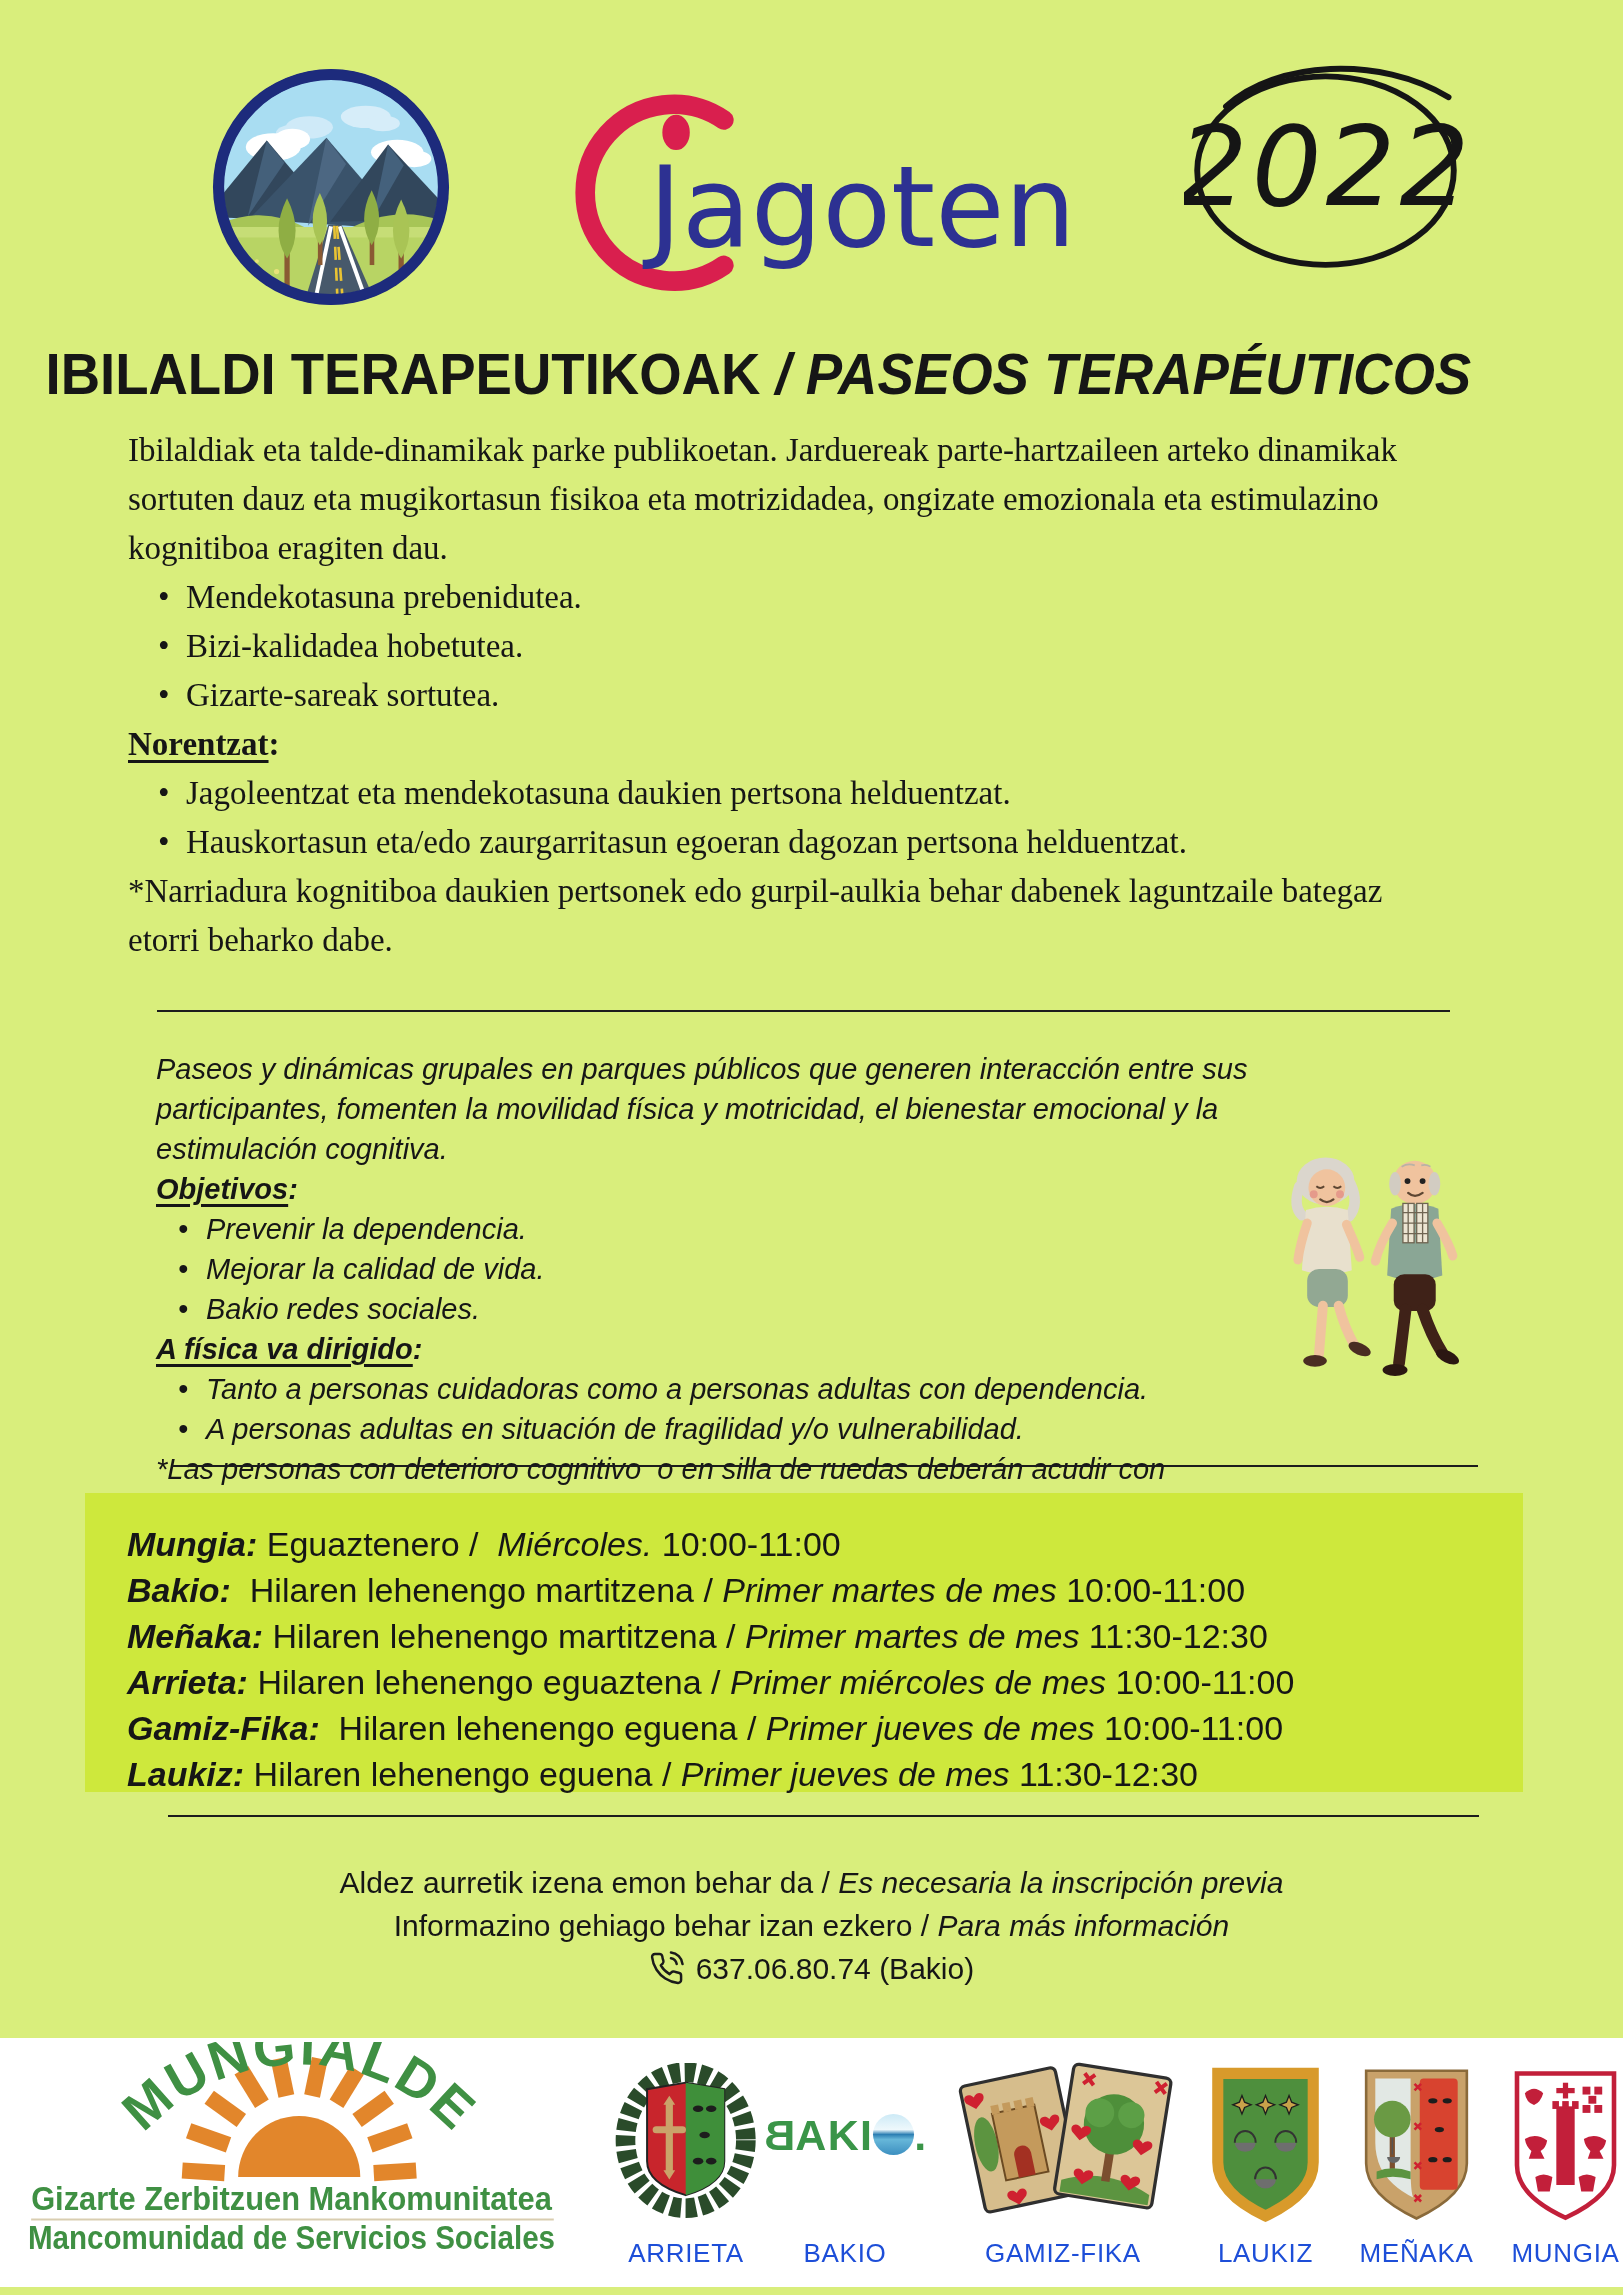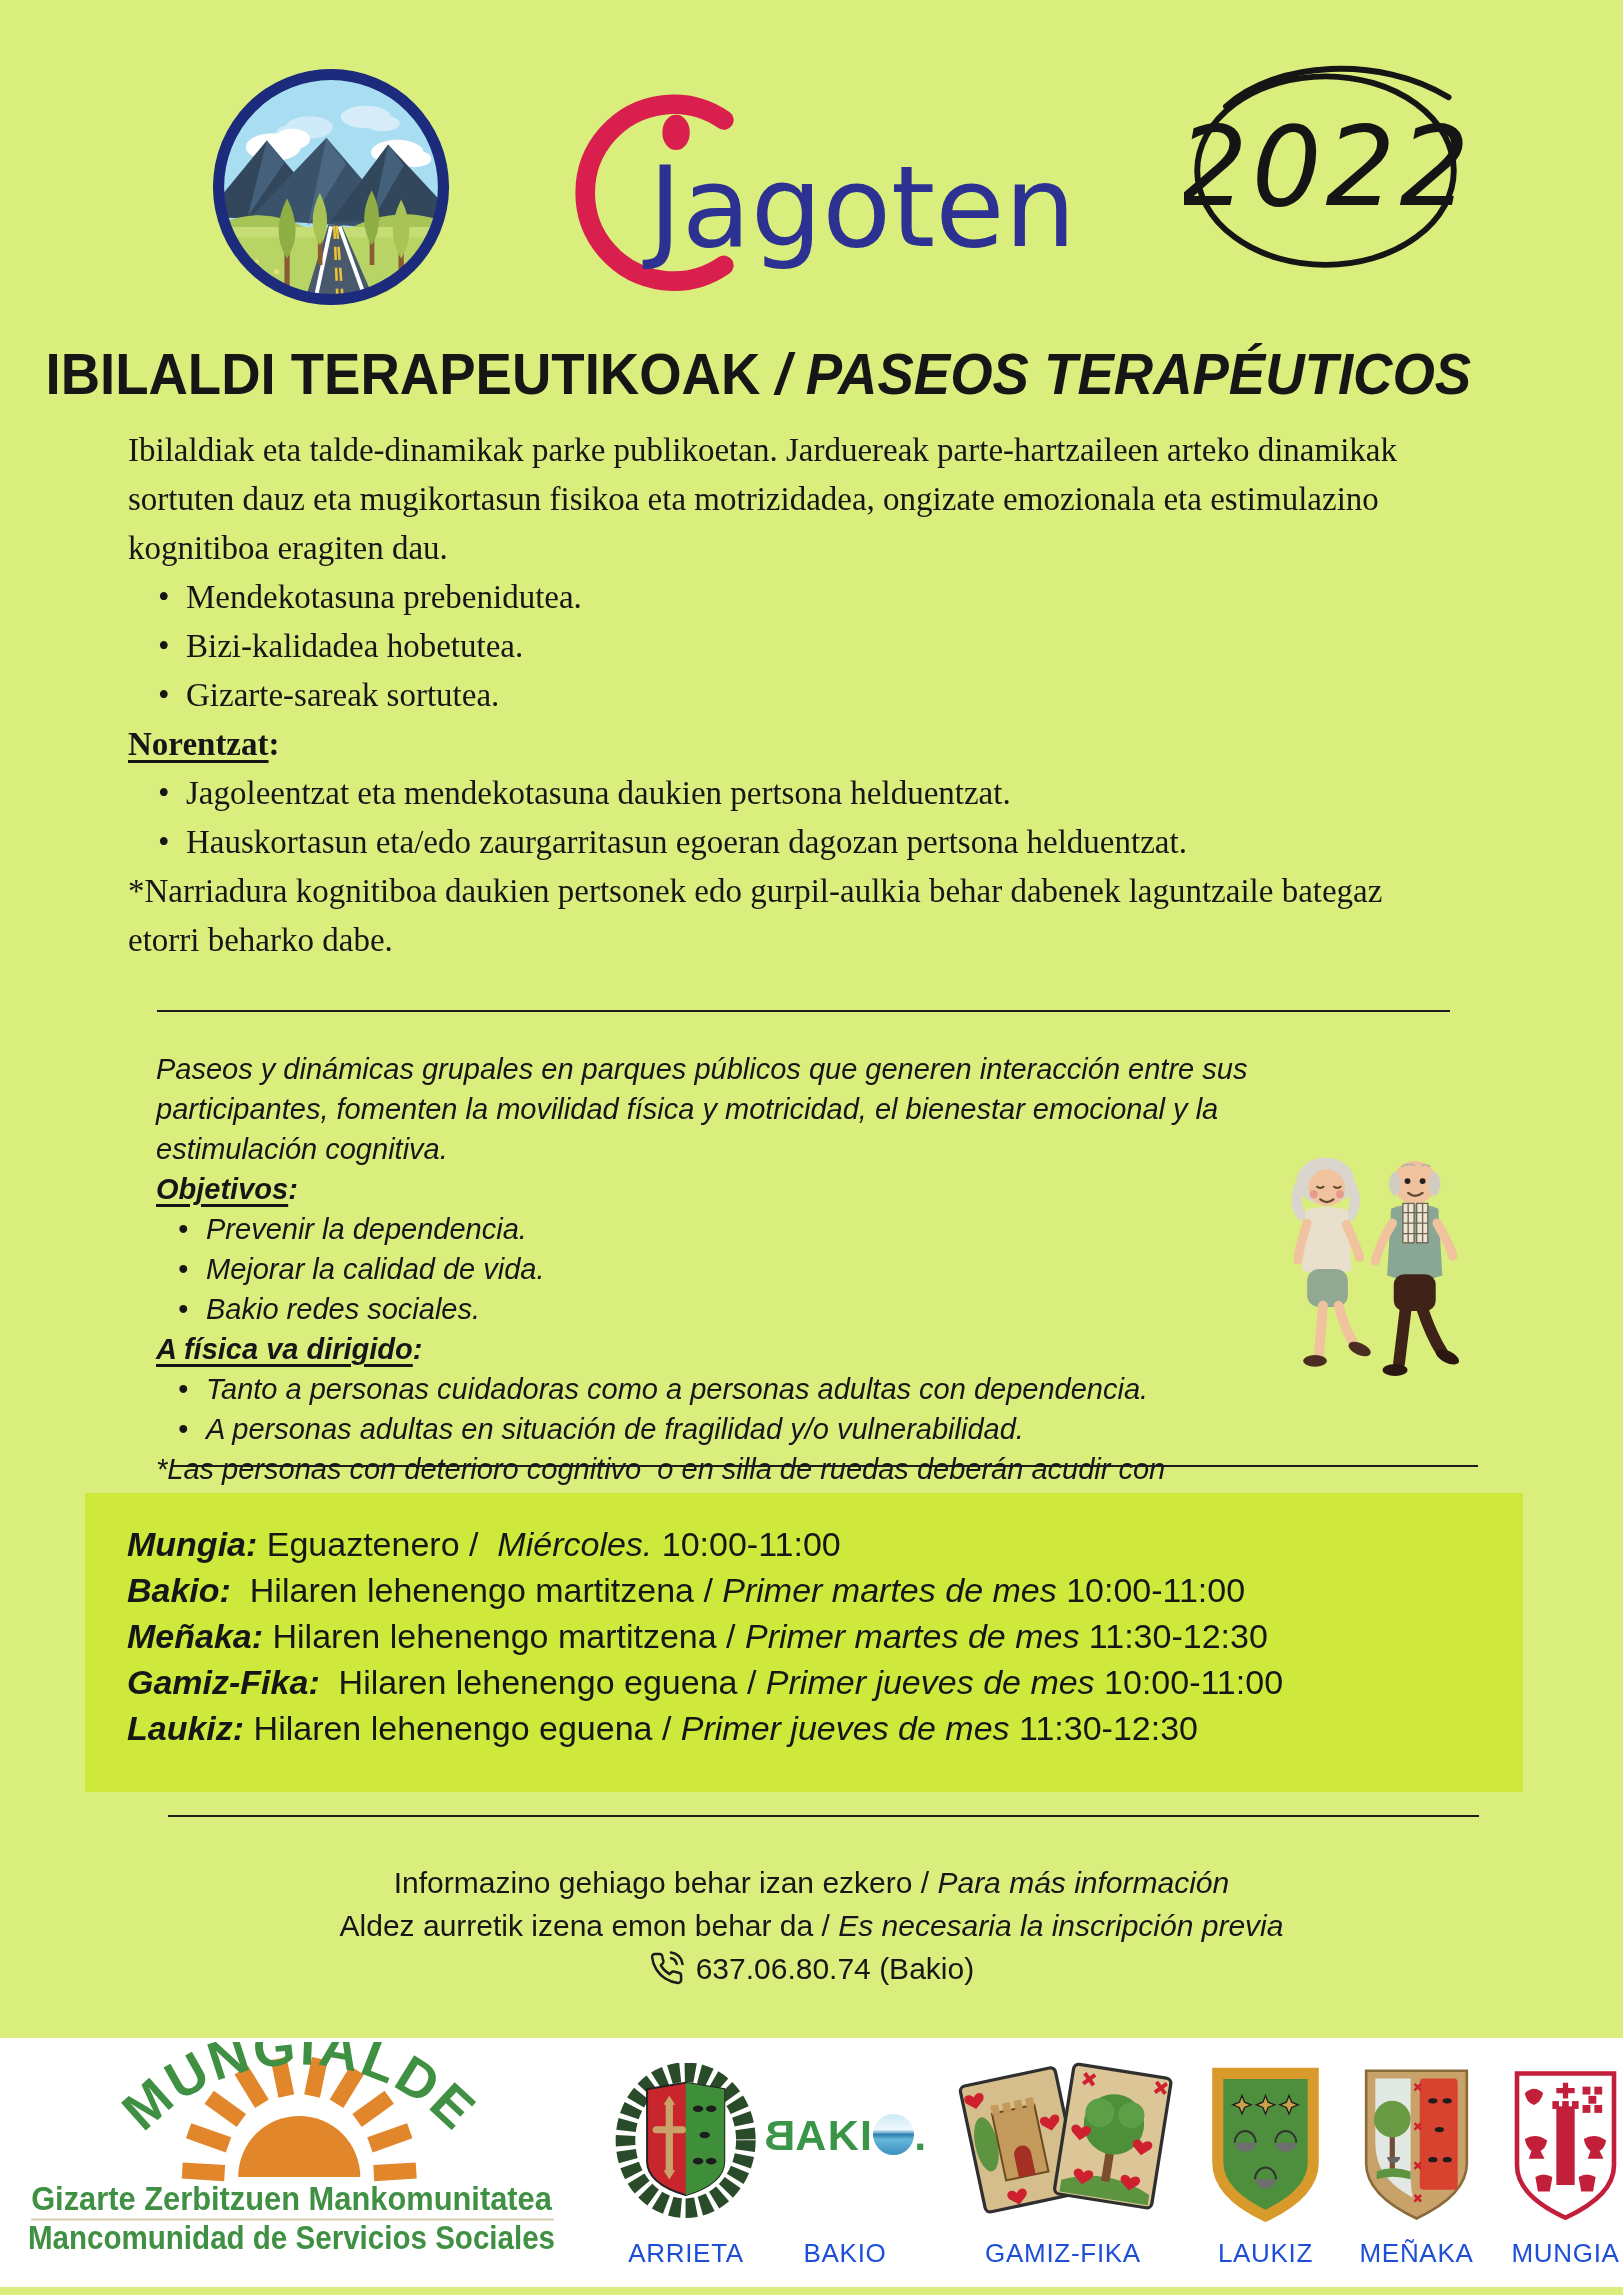--- a/index.html
+++ b/index.html
@@ -239,29 +239,30 @@
       <ellipse cx="266" cy="320" rx="19" ry="9" fill="#2b1712" transform="rotate(26 266 320)"></ellipse>
     </g>
   </svg>
 
   <div class="abs divider d2"></div>
 
   <div class="abs panel">
     <div class="srow"><span class="town">Mungia:</span><span> Eguaztenero /  </span><span class="it">Miércoles.</span><span> 10:00-11:00</span></div>
     <div class="srow"><span class="town">Bakio:</span><span>  Hilaren lehenengo martitzena / </span><span class="it">Primer martes de mes</span><span> 10:00-11:00</span></div>
     <div class="srow"><span class="town">Meñaka:</span><span> Hilaren lehenengo martitzena / </span><span class="it">Primer martes de mes</span><span> 11:30-12:30</span></div>
+    <div class="srow"><span class="town">Arrieta:</span><span> Hilaren lehenengo eguaztena / </span><span class="it">Primer miércoles de mes</span><span> 10:00-11:00</span></div>
     <div class="srow"><span class="town">Gamiz-Fika:</span><span>  Hilaren lehenengo eguena / </span><span class="it">Primer jueves de mes</span><span> 10:00-11:00</span></div>
     <div class="srow"><span class="town">Laukiz:</span><span> Hilaren lehenengo eguena / </span><span class="it">Primer jueves de mes</span><span> 11:30-12:30</span></div>
   </div>
 
   <div class="abs divider d3"></div>
 
   <div class="abs contact">
+    <div class="cl"><span>Aldez aurretik izena emon behar da / </span><span class="it">Es necesaria la inscripción previa</span></div>
     <div class="cl"><span>Informazino gehiago behar izan ezkero / </span><span class="it">Para más información</span></div>
-    <div class="cl"><span>Aldez aurretik izena emon behar da / </span><span class="it">Es necesaria la inscripción previa</span></div>
     <div class="cl phone-line">
       <svg viewBox="0 0 24 24" fill="none" stroke="#1b1b1b" stroke-width="1.7" stroke-linecap="round" stroke-linejoin="round">
         <path d="M22 16.92v3a2 2 0 0 1-2.18 2 19.79 19.79 0 0 1-8.63-3.07 19.5 19.5 0 0 1-6-6 19.79 19.79 0 0 1-3.07-8.67A2 2 0 0 1 4.11 2h3a2 2 0 0 1 2 1.72 12.84 12.84 0 0 0 .7 2.81 2 2 0 0 1-.45 2.11L8.09 9.91a16 16 0 0 0 6 6l1.27-1.27a2 2 0 0 1 2.11-.45 12.84 12.84 0 0 0 2.81.7A2 2 0 0 1 22 16.92z"></path>
         <path d="M15.05 5A5 5 0 0 1 19 8.95"></path>
           <path d="M15.05 1A9 9 0 0 1 23 8.94"></path>
       </svg><span>637.06.80.74 (Bakio)</span>
     </div>
   </div>
 
   <div class="abs footer">

